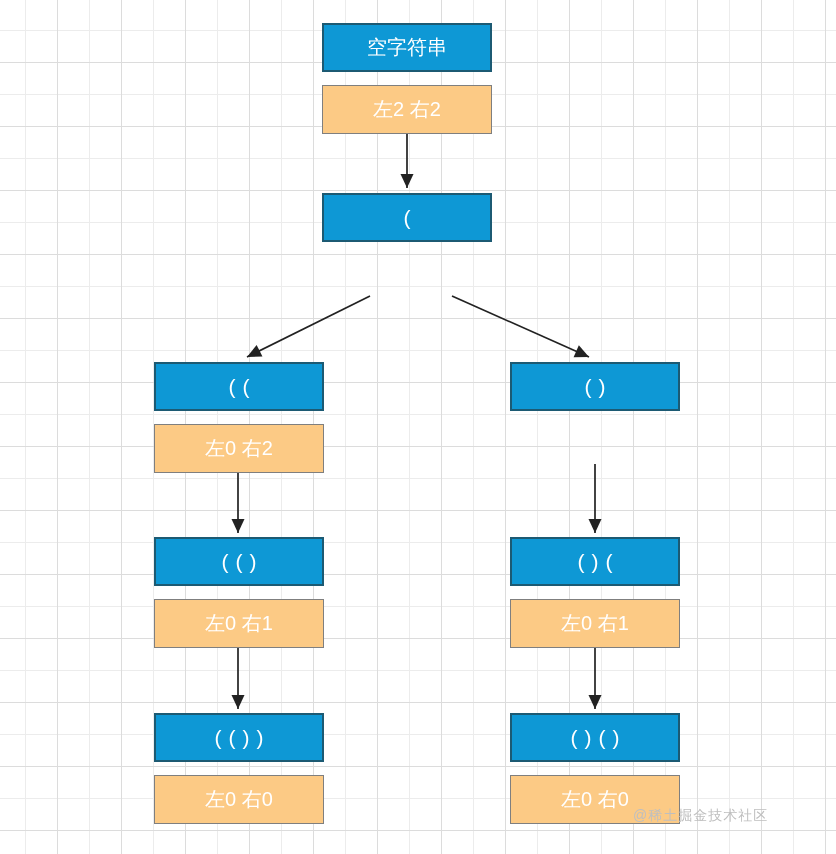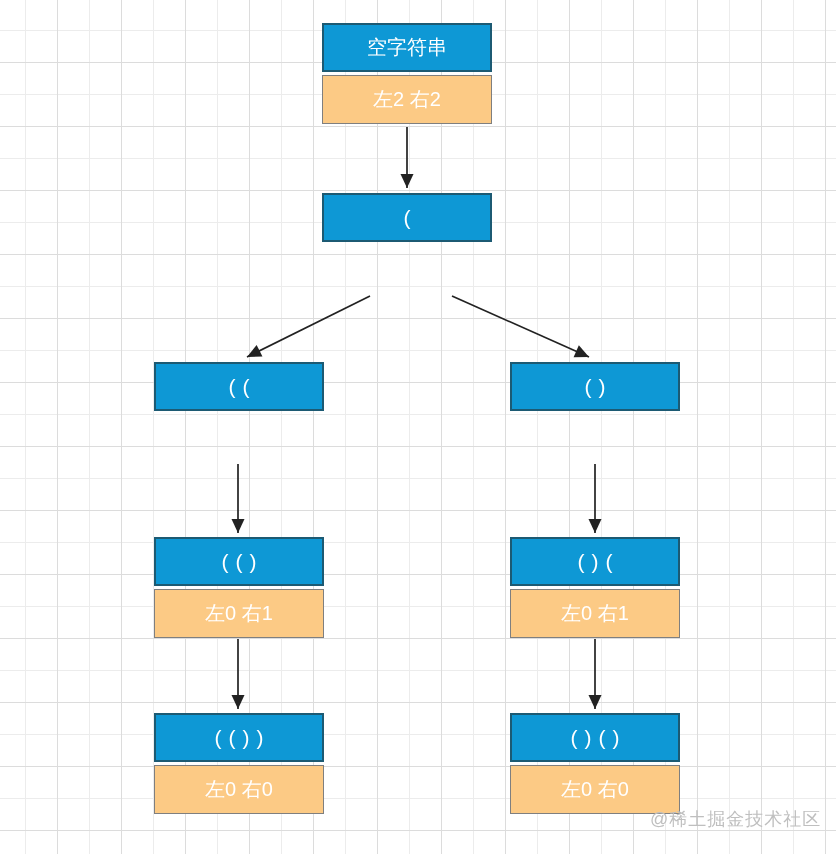--- a/index.html
+++ b/index.html
@@ -50,34 +50,34 @@
     justify-content: center;
     color: var(--text, #fff);
     font-size: 20px;
     white-space: pre;
   }
   .node-header {
     background: var(--header_fill, #0e98d5);
     border: 2px solid var(--header_border, #1c5a73);
   }
   .node-state {
-    margin-top: 3px;
+    margin-top: 13px;
     background: var(--state_fill, #fcca85);
     border: 1.5px solid var(--state_border, #7f7f7f);
   }
   .parens {
     font-size: 21px;
     letter-spacing: 7px;
     text-indent: 7px;
   }
   .watermark {
     position: absolute;
-    left: 650px;
+    left: 633px;
     top: 807px;
-    font-size: 18px;
+    font-size: 14px;
     letter-spacing: 1px;
     color: var(--watermark, #bfbfbf);
   }
 </style>
 </head>
 <body>
 
 <div class="canvas">
 
   <svg class="edges" viewBox="0 0 836 854">
@@ -99,20 +99,21 @@
     <div class="node-header">空字符串</div>
     <div class="node-state">左2 右2</div>
   </div>
 
   <div class="node" style="left:322px; top:193px;">
     <div class="node-header parens">(</div>
   </div>
 
   <div class="node" style="left:154px; top:362px;">
     <div class="node-header parens">((</div>
+    <div class="node-state">左0 右2</div>
   </div>
 
   <div class="node" style="left:510px; top:362px;">
     <div class="node-header parens">()</div>
   </div>
 
   <div class="node" style="left:154px; top:537px;">
     <div class="node-header parens">(()</div>
     <div class="node-state">左0 右1</div>
   </div>

